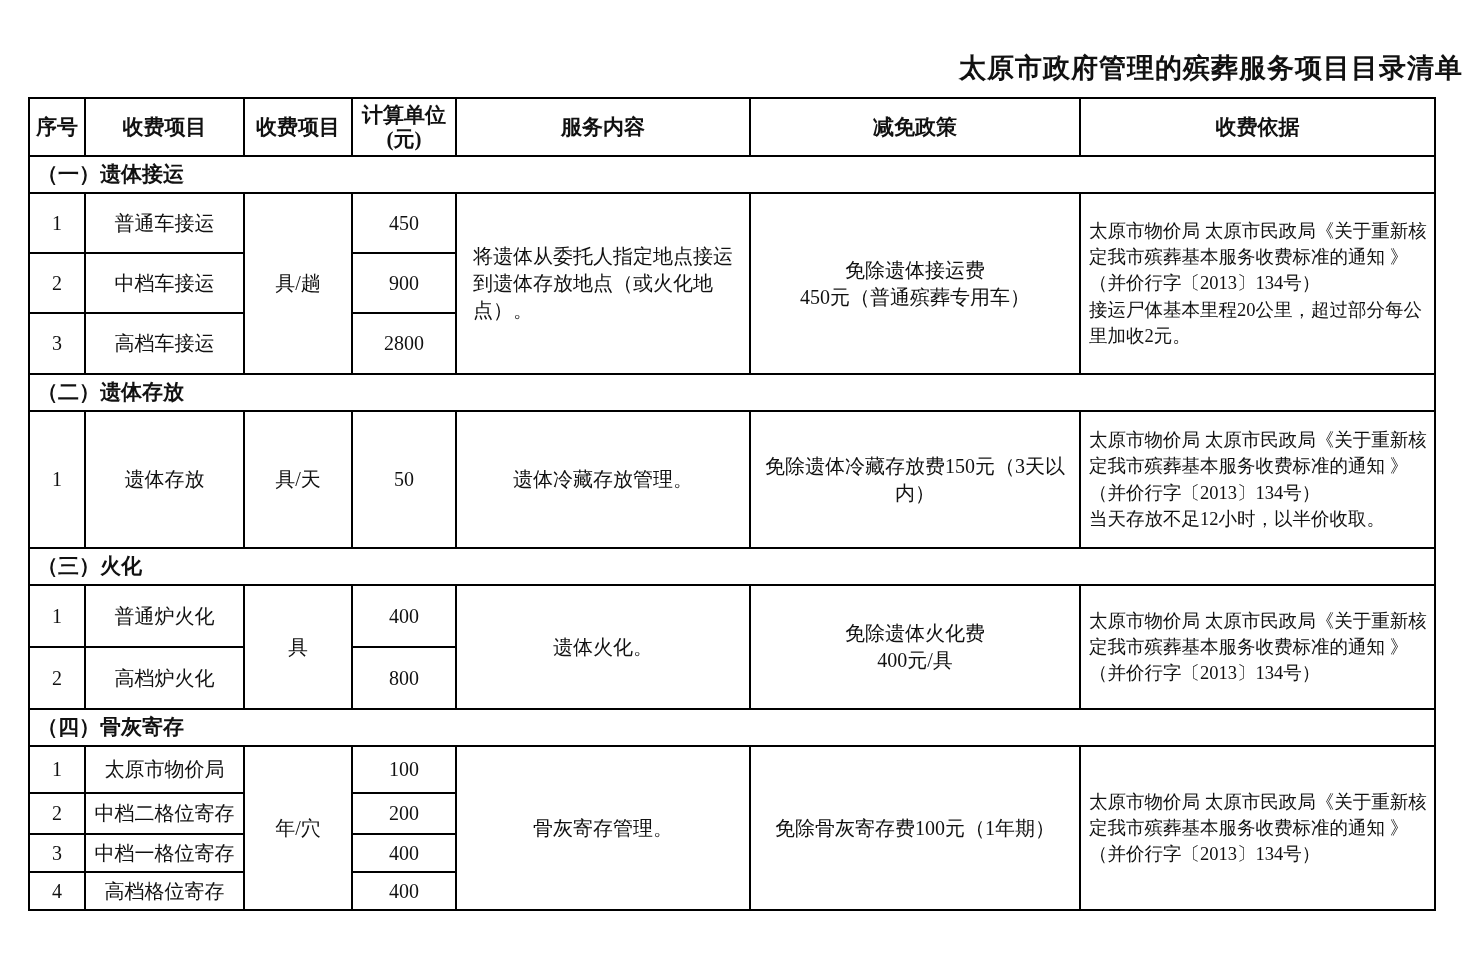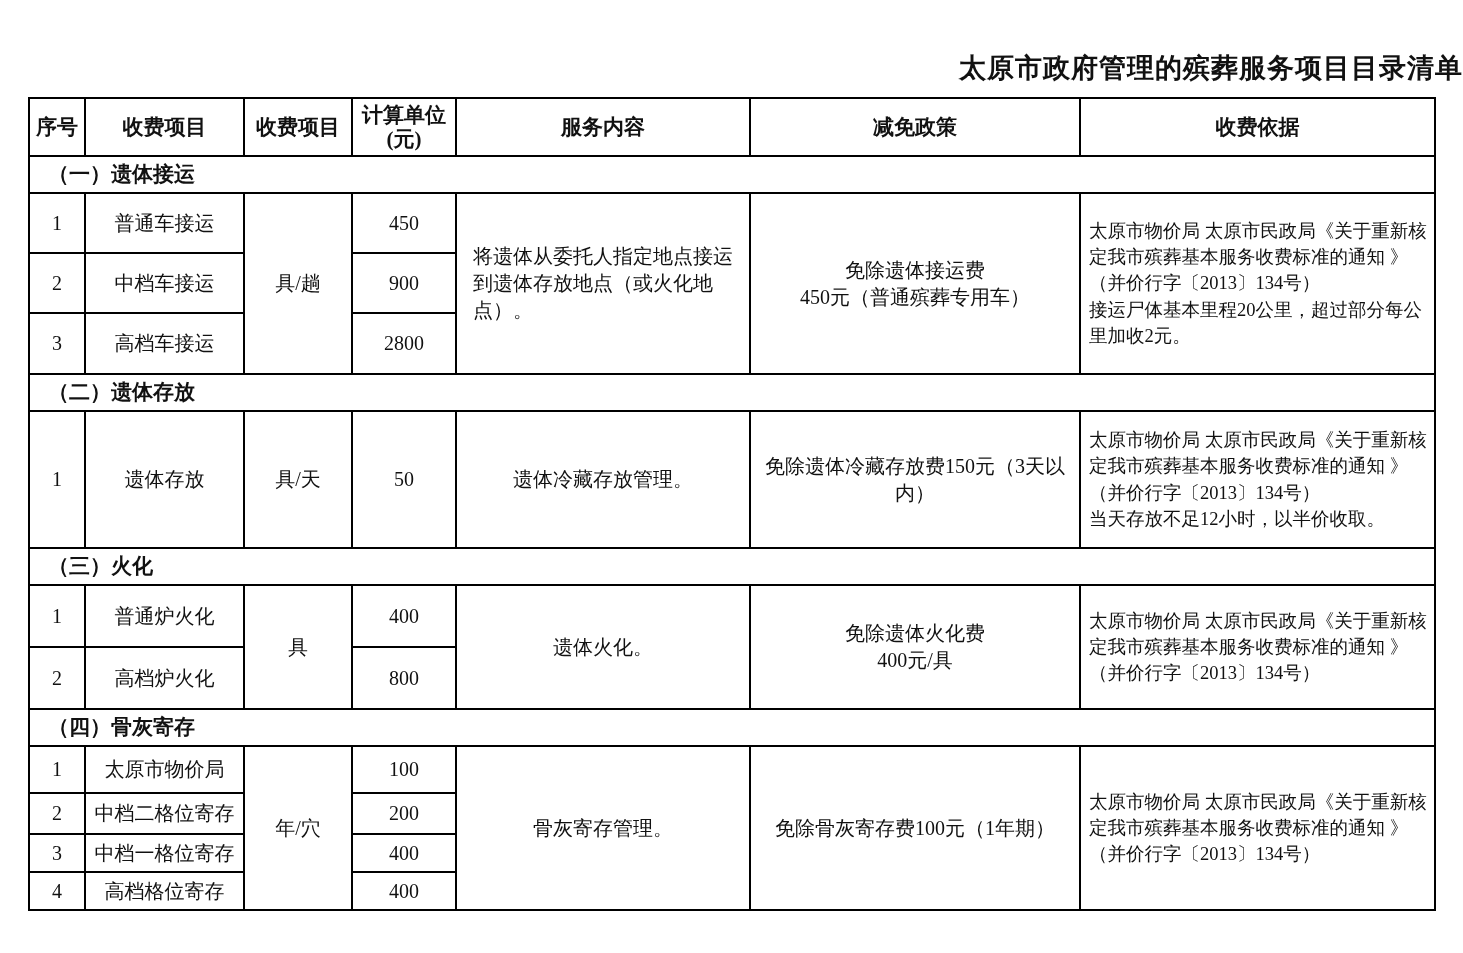--- a/index.html
+++ b/index.html
@@ -42,21 +42,21 @@
   tr.head td {
     font-weight: bold;
     font-size: 21px;
     text-align: center;
     line-height: 1.15;
   }
   tr.band td {
     font-weight: bold;
     font-size: 21px;
     text-align: left;
-    padding-left: 18px;
+    padding-left: 7px;
   }
   .c { text-align: center; }
   .pre { white-space: pre-line; }
   .basis {
     text-align: left;
     font-size: 18.5px;
     line-height: 1.42;
     padding: 3px 4px 3px 8px;
   }
   .service-left { text-align: left; padding: 2px 16px; }

